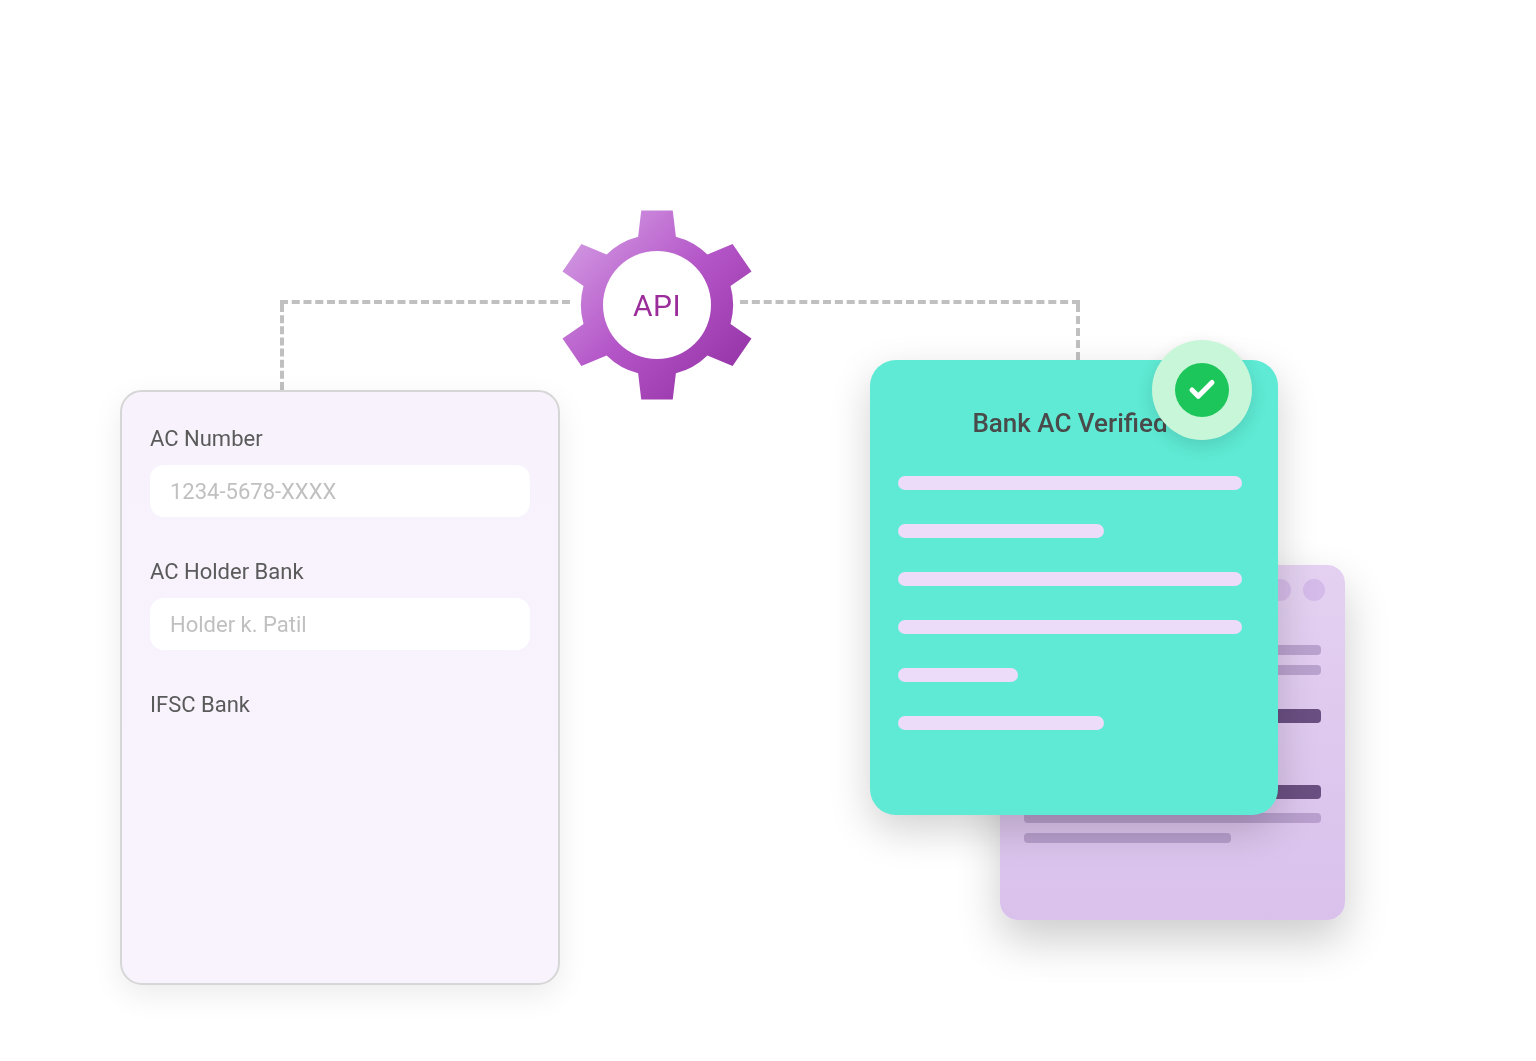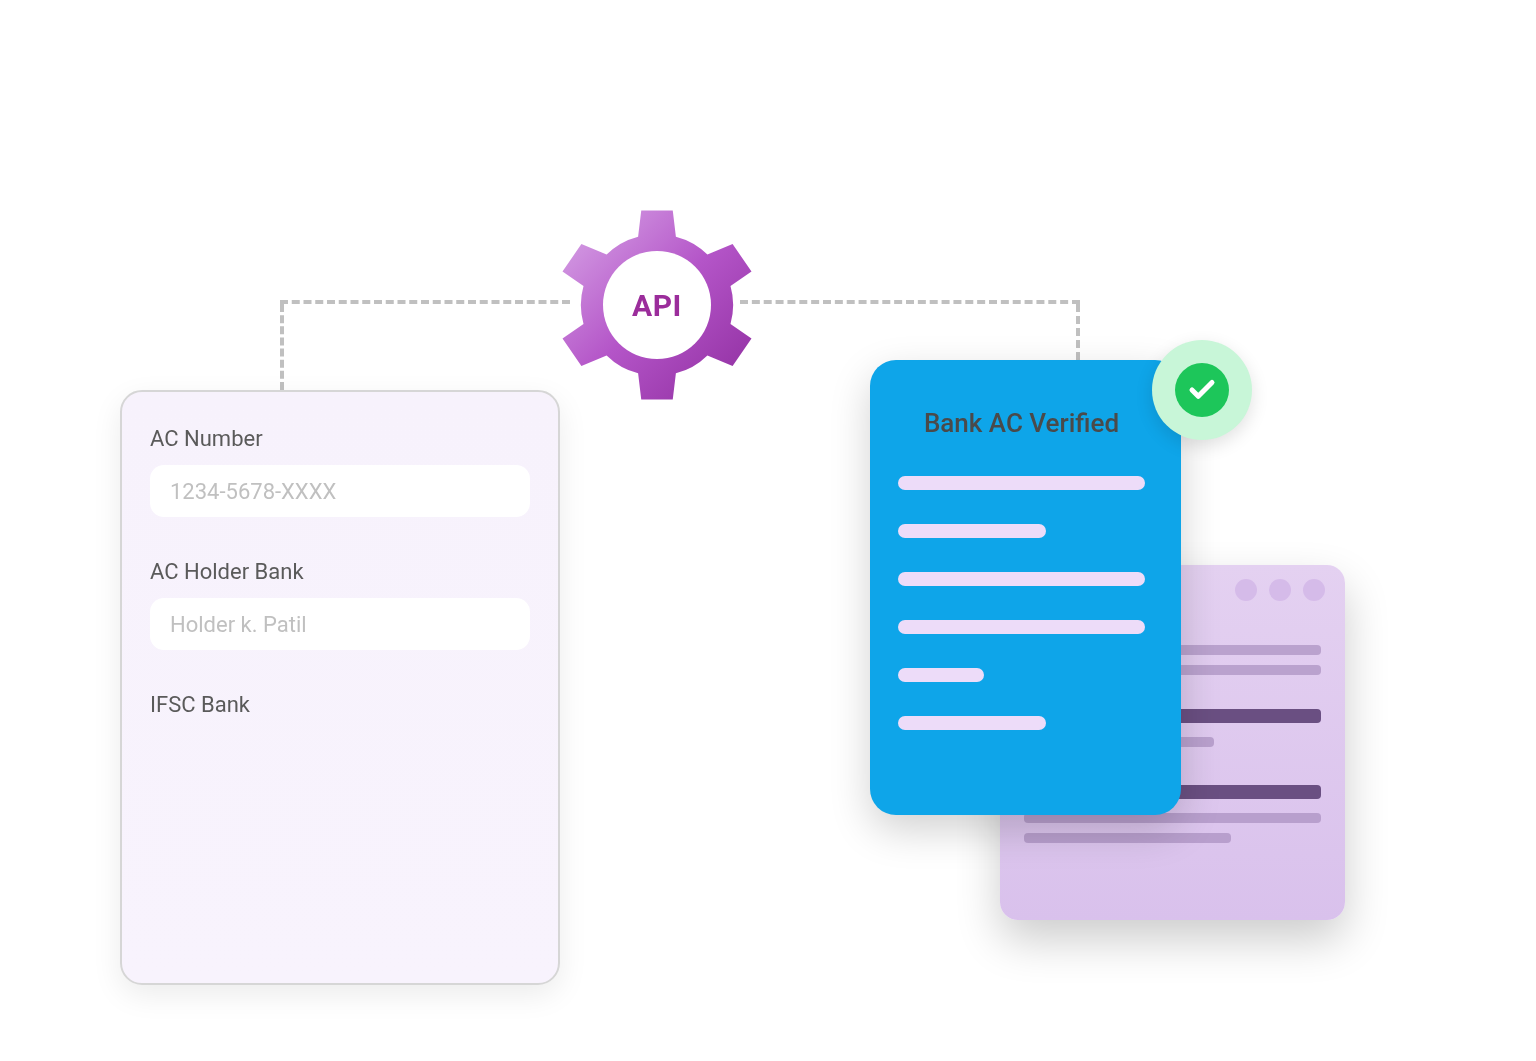--- a/index.html
+++ b/index.html
@@ -102,33 +102,33 @@
       width: 108px;
       height: 108px;
       background: #FFFFFF;
       border-radius: 50%;
       display: flex;
       align-items: center;
       justify-content: center;
     }
     .api-text {
       font-size: 30px;
-      font-weight: 700;
+      font-weight: 400;
       color: #9B2D9B;
       letter-spacing: 0.5px;
     }
 
     
     .verified-card {
       position: absolute;
       top: 360px;
       left: 870px;
-      width: 311px;
+      width: 408px;
       height: 455px;
-      background: #0ea5e9;
+      background: #5eead4;
       border-radius: 26px;
       box-shadow: 0 15px 40px rgba(0,0,0,0.18);
       padding: 48px 36px 30px 28px;
       z-index: 3;
     }
     .verified-title {
       font-size: 26px;
       color: #4A4A4A;
       font-weight: 500;
       text-align: center;

